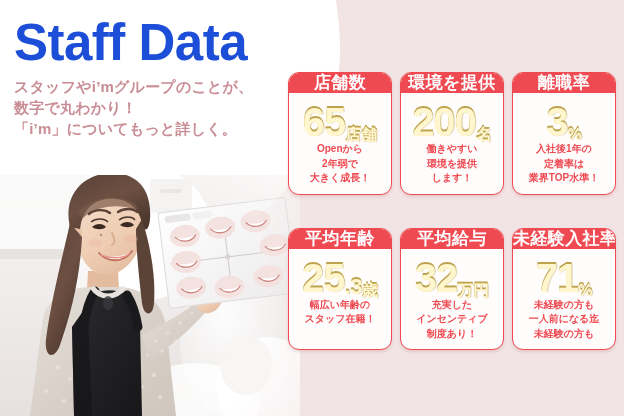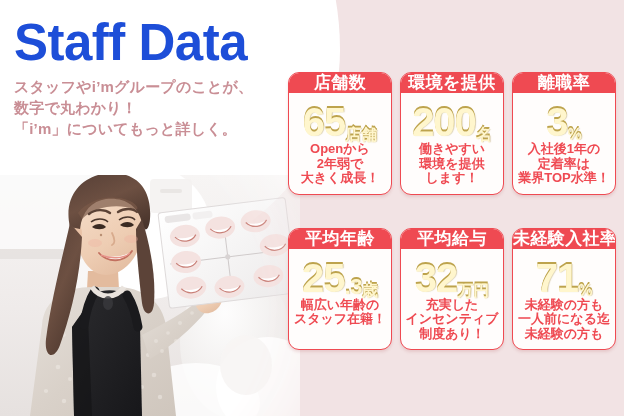--- a/index.html
+++ b/index.html
@@ -152,21 +152,21 @@
     font-size:16px;
     font-weight:bold;
     line-height:14px;
     letter-spacing:0px;
     background:linear-gradient(180deg,#e0cb7d 0%,#f1e6c4 40%,#d3b755 62%,#e6d69c 100%);
     -webkit-background-clip:text;
     background-clip:text;
     -webkit-text-fill-color:transparent;
   }
   .card-desc {
-    font-size:13px;
+    font-size:10px;
     line-height:14.5px;
     font-weight:bold;
     color:#ef4a52;
     text-align:center;
     padding:1px 3px 8px 3px;
     white-space:nowrap;
   }
 </style>
 </head>
 <body>

